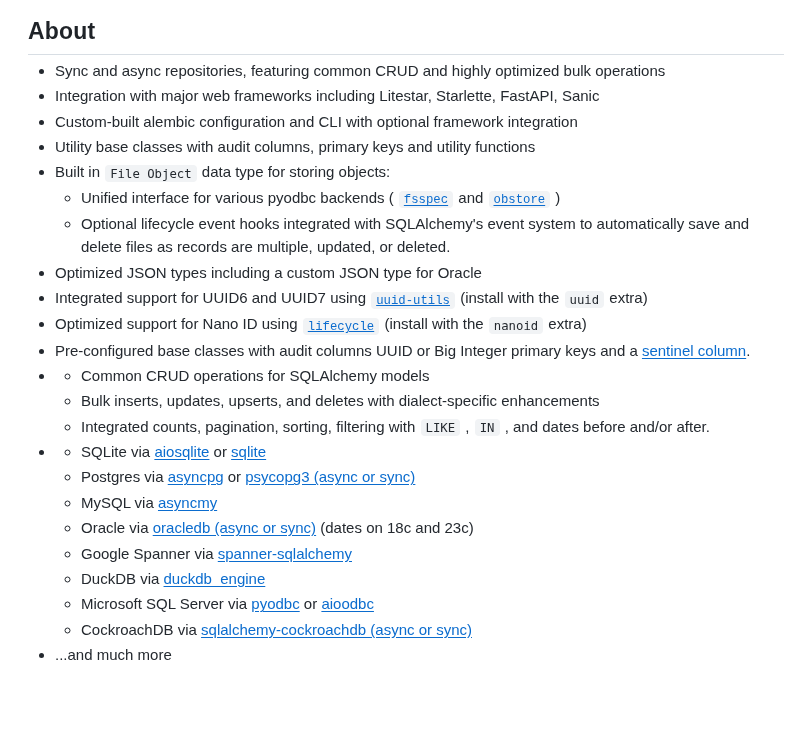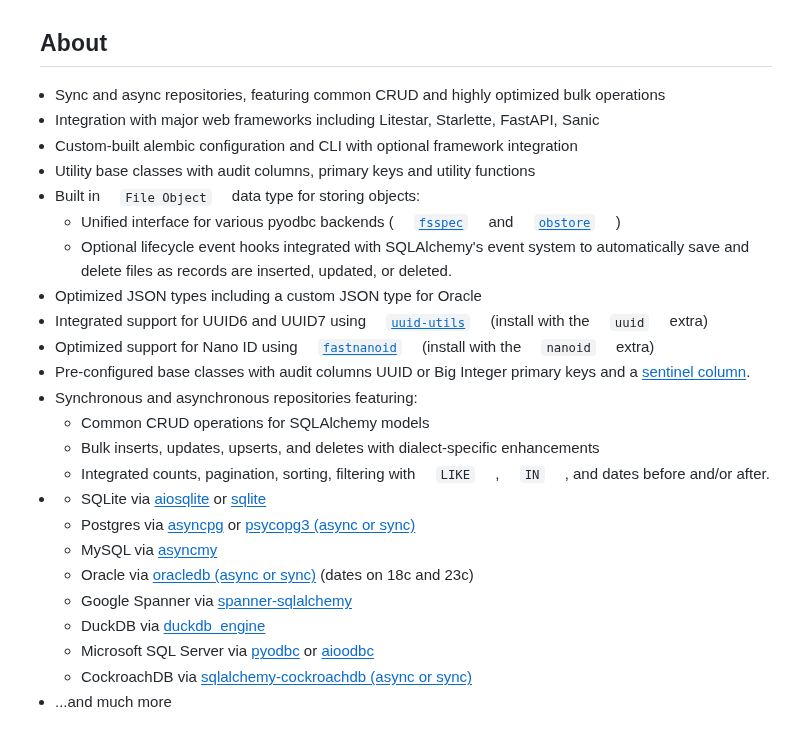--- a/index.html
+++ b/index.html
@@ -19,21 +19,21 @@
     color:var(--text);
     font-family:"Liberation Sans", sans-serif;
     font-size:15px;
     line-height:1.56;
   }
   .page{
     width:800px;
     padding:13px 12px 20px 24px;
   }
   h2.title{
-    margin:16px;
+    margin:4px;
     padding-bottom:7px;
     border-bottom:1px solid var(--hr);
     font-size:23px;
     line-height:1.3;
     font-weight:700;
     color:var(--heading);
     letter-spacing:0.2px;
   }
   p.intro{
     margin:17px 0 16px 0;
@@ -58,46 +58,47 @@
     text-decoration:underline;
     text-underline-offset:2px;
     cursor:pointer;
   }
   code{
     font-family:"DejaVu Sans Mono", monospace;
     font-size:0.82em;
     background:var(--code-bg);
     padding:1.5px 5px;
     border-radius:4px;
-    margin:0 16px;
+    margin:0 1px;
   }
   a.code-link code{
     color:var(--link);
     background:var(--code-bg);
+    font-family:Liberation Mono, monospace;
   }
 </style>
 </head>
 <body>
 
 <div class="page">
   <h2 class="title">About</h2>
   <ul class="feature-list" id="feature-list">
       <li><span>Sync and async repositories, featuring common CRUD and highly optimized bulk operations</span></li>
       <li><span>Integration with major web frameworks including Litestar, Starlette, FastAPI, Sanic</span></li>
       <li><span>Custom-built alembic configuration and CLI with optional framework integration</span></li>
       <li><span>Utility base classes with audit columns, primary keys and utility functions</span></li>
       <li><span>Built in </span><code>File Object</code><span> data type for storing objects:</span><ul>
           <li><span>Unified interface for various pyodbc backends ( </span><a href="#" class="code-link"><code>fsspec</code></a><span> and </span><a href="#" class="code-link"><code>obstore</code></a><span> )</span></li>
-          <li><span>Optional lifecycle event hooks integrated with SQLAlchemy's event system to automatically save and delete files as records are inserted, updated, or deleted.</span></li>
+          <li><span>Optional lifecycle event hooks integrated with SQLAlchemy's event system to automatically save and delete files as records are multiple, updated, or deleted.</span></li>
         </ul></li>
       <li><span>Optimized JSON types including a custom JSON type for Oracle</span></li>
       <li><span>Integrated support for UUID6 and UUID7 using </span><a href="#" class="code-link"><code>uuid-utils</code></a><span> (install with the </span><code>uuid</code><span> extra)</span></li>
-      <li><span>Optimized support for Nano ID using </span><a href="#" class="code-link"><code>fastnanoid</code></a><span> (install with the </span><code>nanoid</code><span> extra)</span></li>
+      <li><span>Optimized support for Nano ID using </span><a href="#" class="code-link"><code>lifecycle</code></a><span> (install with the </span><code>nanoid</code><span> extra)</span></li>
       <li><span>Pre-configured base classes with audit columns UUID or Big Integer primary keys and a </span><a href="#">sentinel column</a><span>.</span></li>
-      <li><span>Synchronous and asynchronous repositories featuring:</span><ul>
+      <li><ul>
           <li><span>Common CRUD operations for SQLAlchemy models</span></li>
           <li><span>Bulk inserts, updates, upserts, and deletes with dialect-specific enhancements</span></li>
           <li><span>Integrated counts, pagination, sorting, filtering with </span><code>LIKE</code><span> , </span><code>IN</code><span> , and dates before and/or after.</span></li>
         </ul></li>
       <li><ul>
           <li><span>SQLite via </span><a href="#">aiosqlite</a><span> or </span><a href="#">sqlite</a></li>
           <li><span>Postgres via </span><a href="#">asyncpg</a><span> or </span><a href="#">psycopg3 (async or sync)</a></li>
           <li><span>MySQL via </span><a href="#">asyncmy</a></li>
           <li><span>Oracle via </span><a href="#">oracledb (async or sync)</a><span> (dates on 18c and 23c)</span></li>
           <li><span>Google Spanner via </span><a href="#">spanner-sqlalchemy</a></li>

